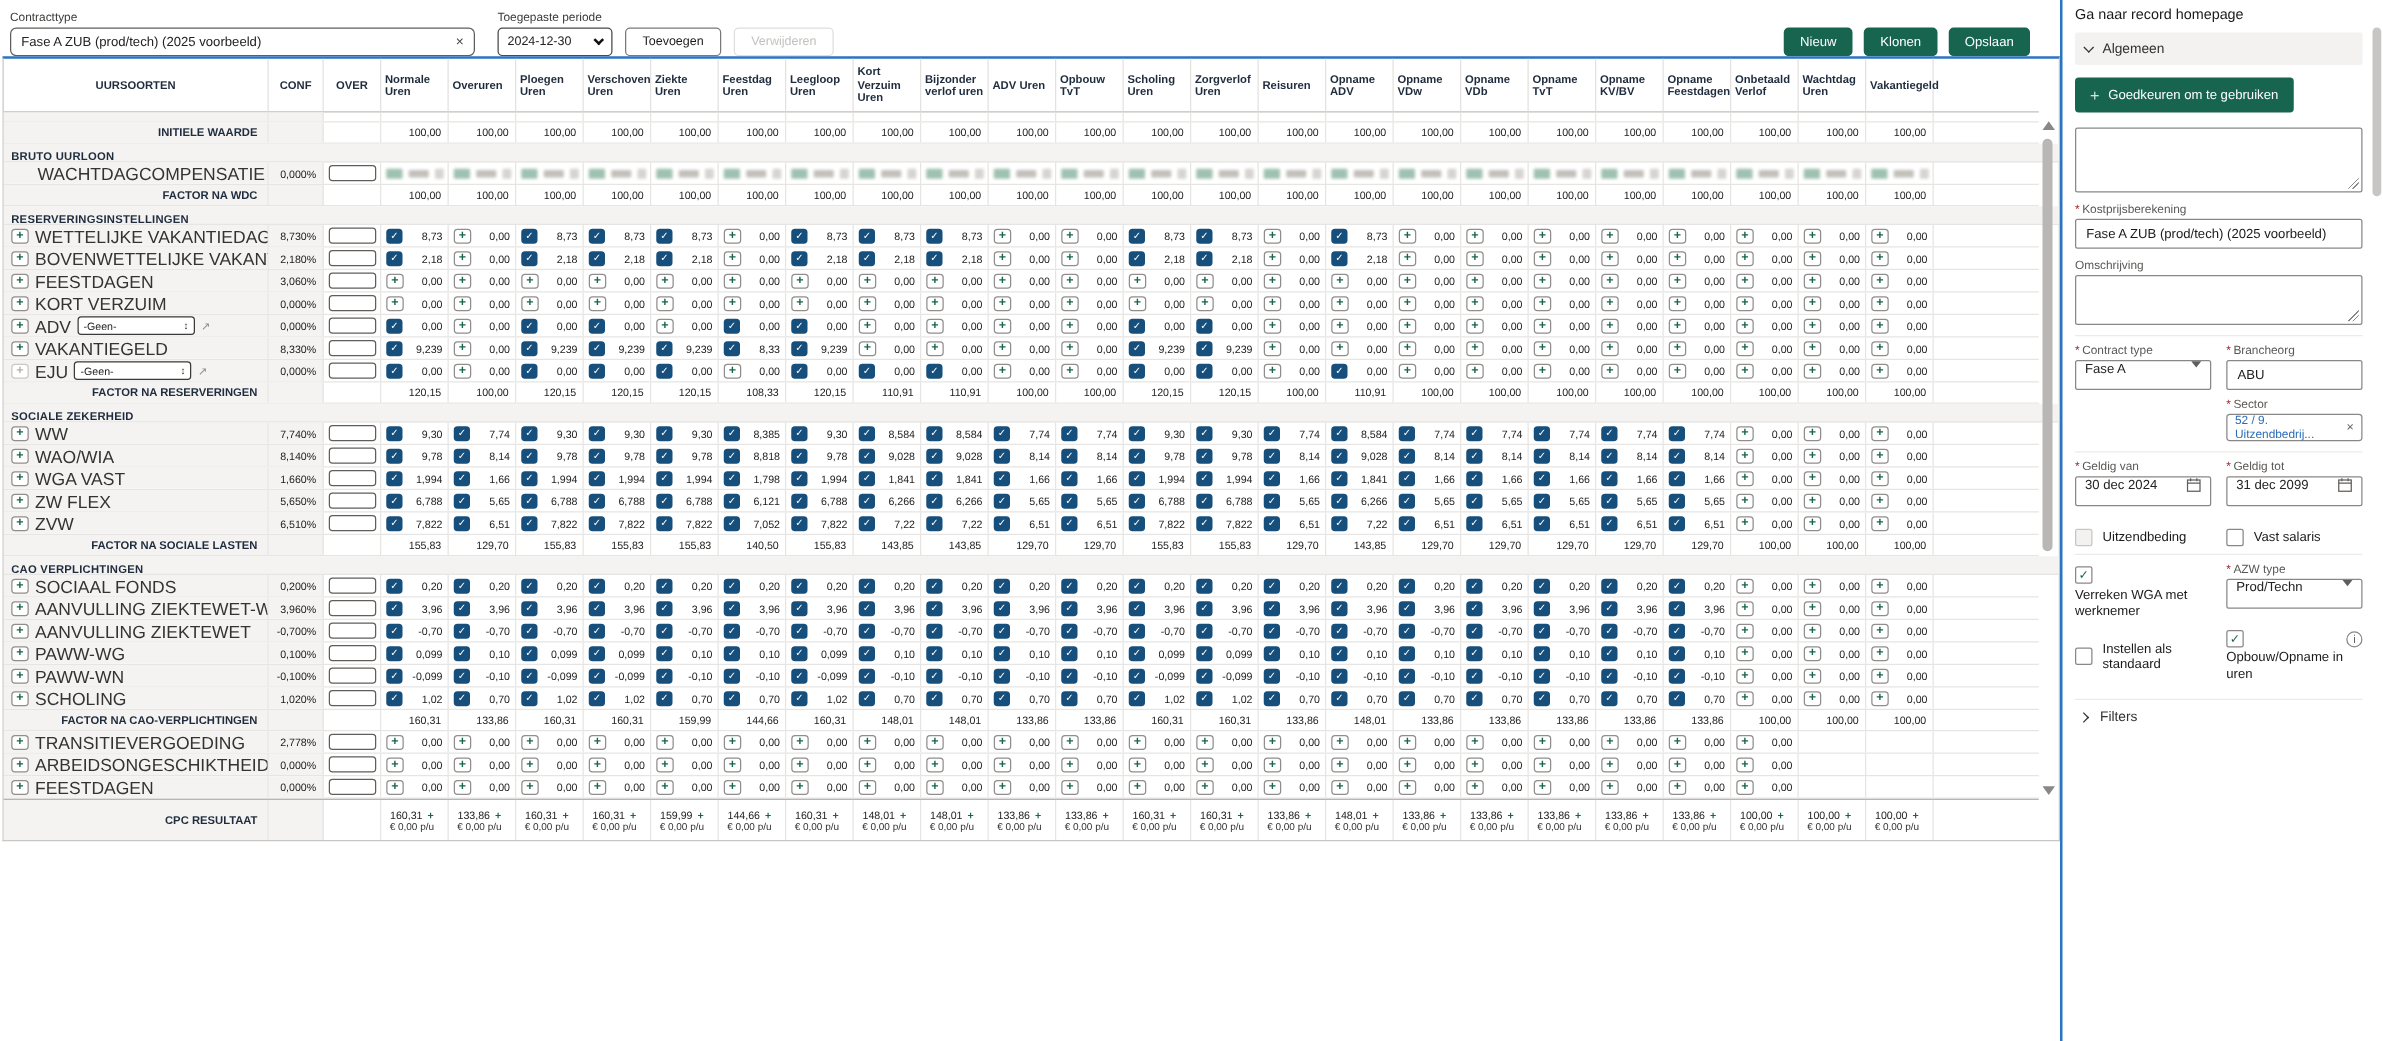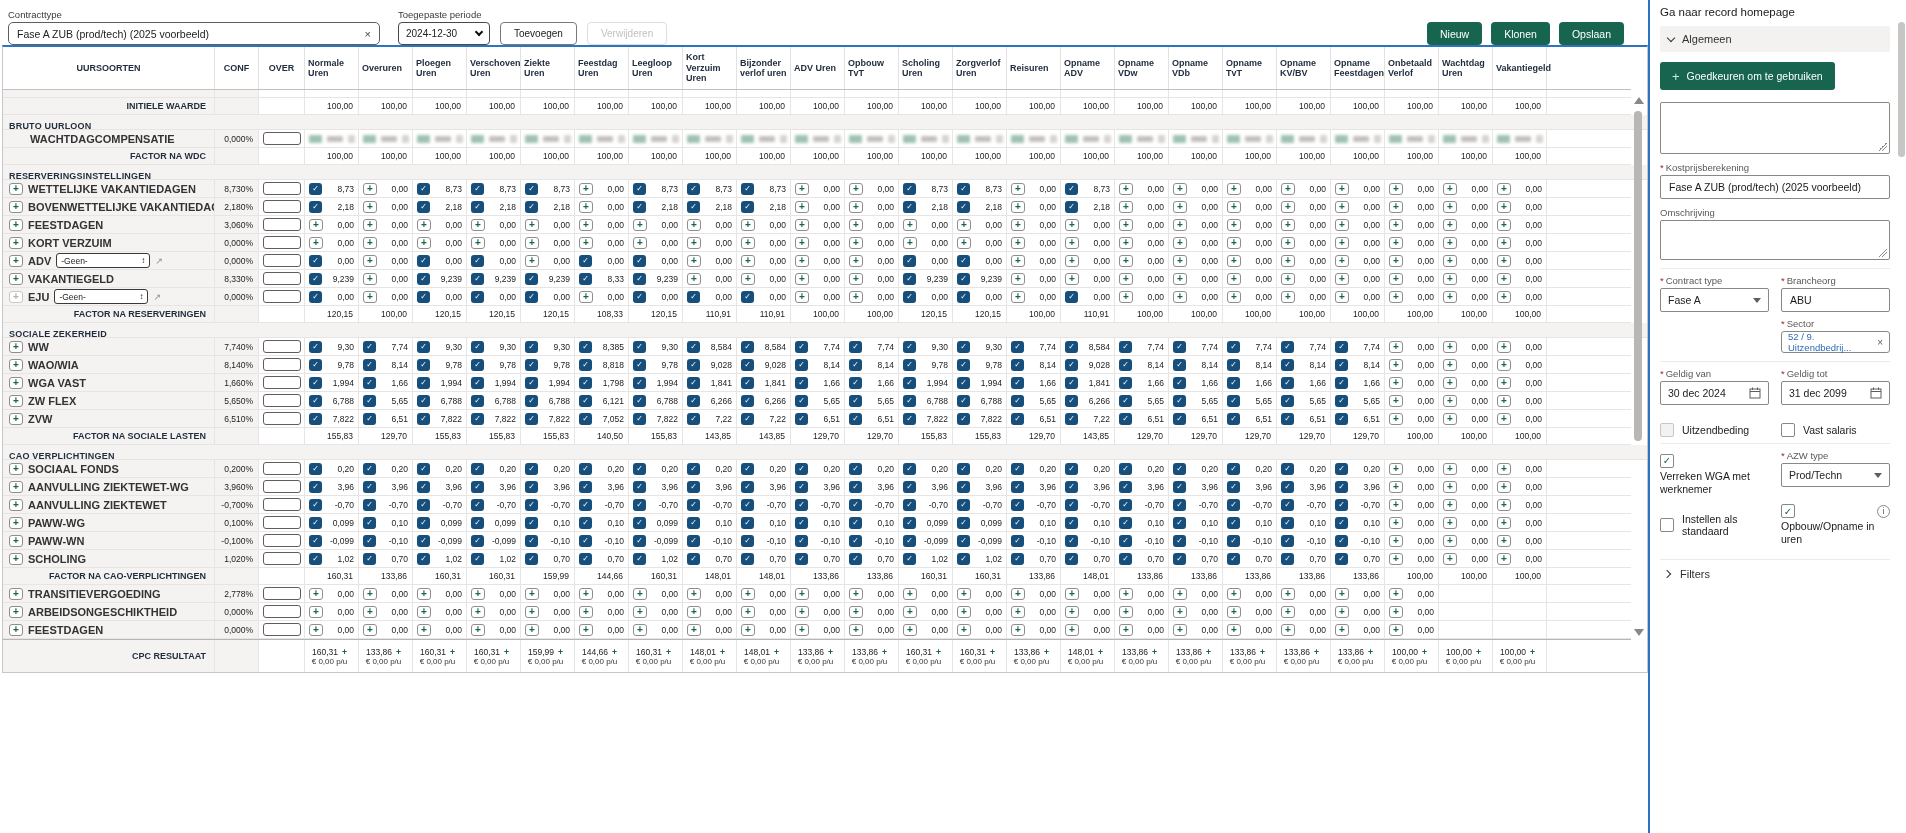--- a/index.html
+++ b/index.html
@@ -40,21 +40,21 @@
   .r-section { height:15px; background:#f4f3f2; }
   .r-factor { height:17px; }
   .r-data { height:18px; }
   .c { border-right:1px solid #e6e5e3; display:flex; align-items:center; overflow:hidden; }
   .c.lblcol { background:#f4f3f2; padding-left:6px; gap:5px; }
   .c.conf { background:#f4f3f2; justify-content:flex-end; padding-right:5px; font-size:8.5px; }
   .c.over { justify-content:center; }
   .c.fill { border-right:none; }
   .sec-label { font-size:9px; font-weight:700; color:#1f2c3d; padding-left:6px; letter-spacing:.2px;}
   .fct-label { width:100%; text-align:right; padding-right:8px; font-size:9px; font-weight:700; color:#1f2c3d;}
-  .row-label { font-size:11px; color:#333; white-space:nowrap;font-weight:bold; }
+  .row-label { font-size:14px; color:#333; white-space:nowrap; }
   .row-label.ind { padding-left:21px; }
   .vcell { justify-content:space-between; padding:0 4px 0 4px; }
   .fval { width:100%; text-align:right; padding-right:5px; font-size:8.5px; color:#222; }
   .val { min-width:26px; text-align:right; font-size:8.5px; color:#222; }
   .cb { flex:0 0 auto; width:13px; height:12px; background:#174f7c; border-radius:3px; color:#fff;
     font-size:8px; display:inline-flex; align-items:center; justify-content:center; }
   .pb { flex:0 0 auto; width:14px; height:12px; border:1px solid #8f8e8c; border-radius:3px; background:#fff;
     color:#17654f; font-weight:700; font-size:10px; line-height:10px;
     display:inline-flex; align-items:center; justify-content:center; }
   .pb.dis { color:#b4b2b0; border-color:#c9c7c5; }
@@ -100,21 +100,21 @@
   .p-textarea { width:100%; height:52px; border:1px solid #8a8886; border-radius:2px; position:relative;
     background:#fff; margin-bottom:8px; }
   .resize { position:absolute; right:2px; bottom:2px; width:9px; height:9px;
     background:linear-gradient(135deg, transparent 50%, #8a8886 50%, #8a8886 56%, transparent 56%, transparent 70%, #8a8886 70%, #8a8886 76%, transparent 76%); }
   .p-lbl { font-size:9.5px; color:#5a5856; margin-bottom:2px; }
   .p-lbl.req::before { content:"*"; color:#a4262c; margin-right:2px; }
   .p-input { width:100%; height:24px; border:1px solid #8a8886; border-radius:2px; display:flex;
     align-items:center; padding:0 8px; font-size:10.5px; color:#1b1a19; background:#fff; margin-bottom:8px;}
   .p-row { display:grid; grid-template-columns:1fr 1fr; column-gap:12px; padding-top:6px; margin-bottom:2px;}
   .p-row.sep { border-top:1px solid #edebe9; }
-  .p-select { height:24px; border:1px solid #8a8886; border-radius:2px; display:flex; align-items:center;
+  .p-select { height:24px; border:1px solid #8a8886; border-radius:2px; display:flex; align-items:flex-start;
     justify-content:space-between; padding:0 7px; font-size:10.5px; background:#fff; margin-bottom:6px;}
   .tri { width:0; height:0; border-left:4px solid transparent; border-right:4px solid transparent;
     border-top:5px solid #605e5c; }
   .pill { height:22px; border:1px solid #8a8886; border-radius:3px; display:flex; align-items:center;
     justify-content:space-between; padding:0 6px; font-size:9.5px; color:#2b6cb8; background:#fff; margin-bottom:6px;}
   .pill .x { color:#605e5c; font-size:10px; }
   .cal { flex:0 0 auto; }
   .p-check { display:flex; align-items:center; gap:8px; font-size:10.5px; color:#1b1a19; margin:4px 0; }
   .box { width:14px; height:14px; border:1px solid #8a8886; border-radius:2px; background:#fff;
     display:inline-flex; align-items:center; justify-content:center; font-size:10px; color:#17654f; flex:0 0 auto;}

